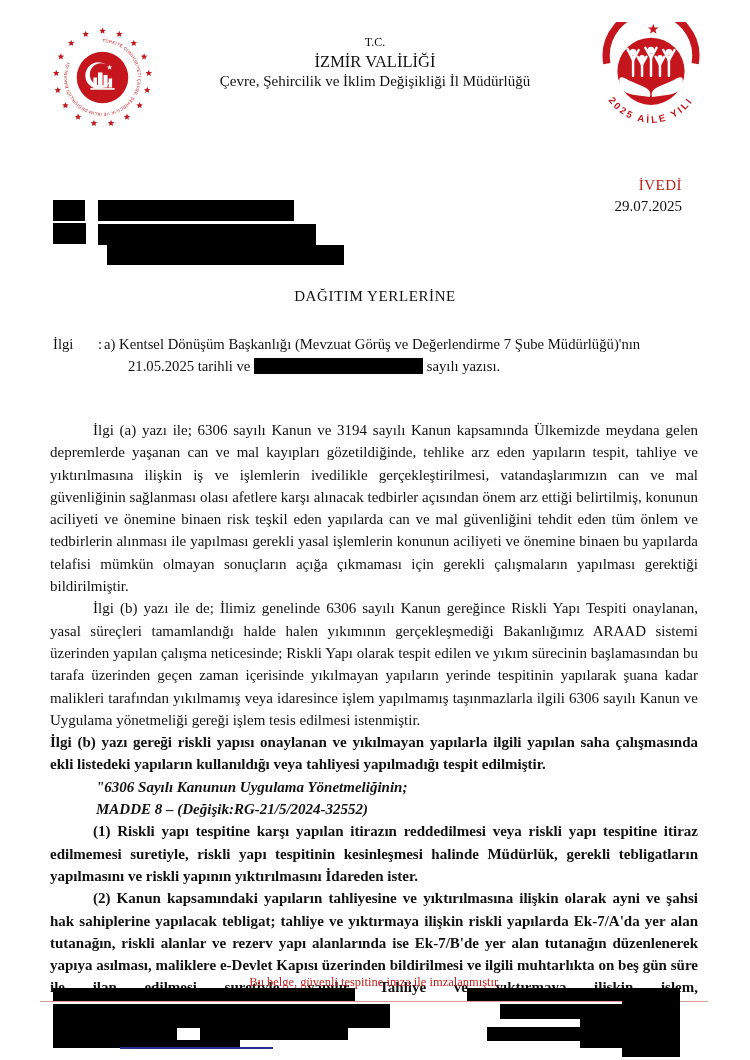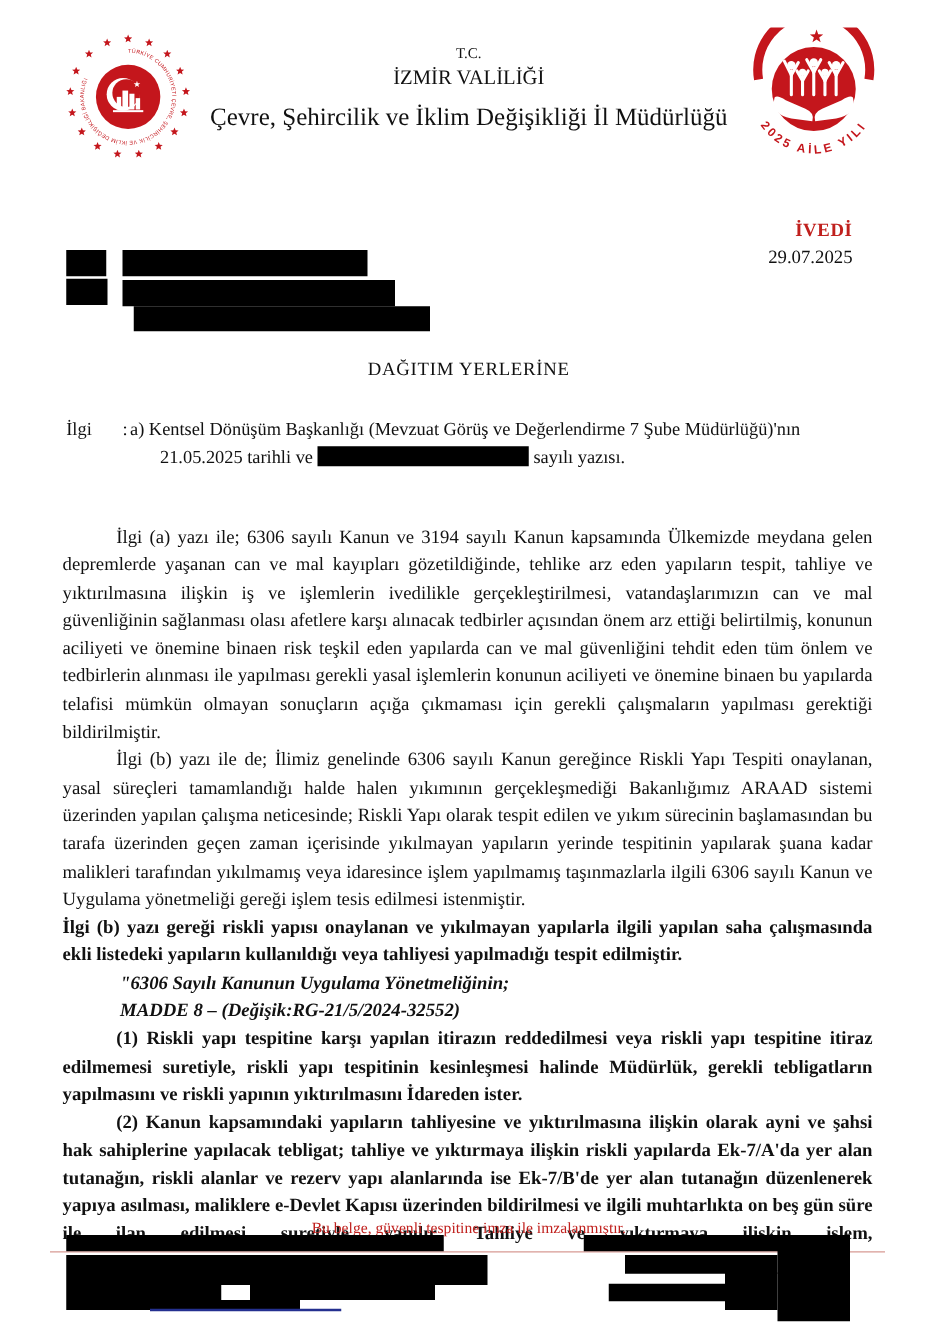--- a/index.html
+++ b/index.html
@@ -6,23 +6,23 @@
   .page {
     position:relative; width:750px; height:1060px; background:#ffffff;
     font-family:"Liberation Serif", serif; color:#111; overflow:hidden;
   }
   
   .seal { position:absolute; left:52px; top:27px; width:101px; height:101px; }
   .aile { position:absolute; left:595px; top:22px; width:112px; height:112px; }
   .title-block { position:absolute; left:0; right:0; top:33px; text-align:center; }
   .t1 { font-size:12px; line-height:18px; }
   .t2 { font-size:16.5px; line-height:20px; margin-top:1px; }
-  .t3 { font-size:20px; line-height:19px; margin-top:13px; }
-  
-  .urgency { position:absolute; right:68px; top:177px; color:var(--red); font-weight:bold; font-size:15px; letter-spacing:0.5px; }
+  .t3 { font-size:15px; line-height:19px; margin-top:0; }
+  
+  .urgency { position:absolute; right:68px; top:177px; color:var(--red); font-weight:normal; font-size:15px; letter-spacing:0.5px; }
   .doc-date { position:absolute; right:68px; top:198px; font-size:15px;font-family:Liberation Serif, serif; }
   
   .redact { position:absolute; background:#000; }
   .r1 { left:53px;  top:200px; width:32px;  height:21px; }
   .r2 { left:98px;  top:200px; width:196px; height:21px; }
   .r3 { left:53px;  top:223px; width:33px;  height:21px; }
   .r4 { left:98px;  top:224px; width:218px; height:21px; }
   .r5 { left:107px; top:245px; width:237px; height:20px; }
   
   .recipient { position:absolute; left:0; right:0; top:288px; text-align:center; font-size:15px; letter-spacing:0.6px; }

